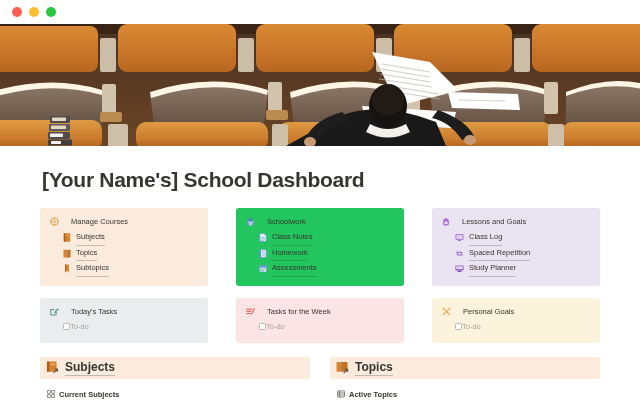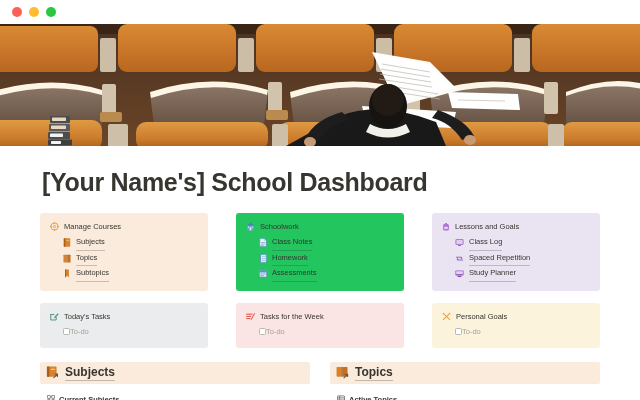--- a/index.html
+++ b/index.html
@@ -55,21 +55,21 @@
 
   
   .content {
     position: absolute;
     top: 146px; left: 0;
     width: 640px;
     padding: 0 40px;
   }
 
   .page-title {
-    font-size: 25px;
+    font-size: 21px;
     font-weight: bold;
     color: #37352f;
     letter-spacing: -0.3px;
     margin-top: 22px;
     margin-bottom: 16px;
     margin-left: 2px;
   }
 
   
   .card-row {
@@ -88,21 +88,21 @@
   .c-orange  { background: #faebdd; }
   .c-blue    { background: #22c55e; }
   .c-purple  { background: #eae4f2; }
   .c-gray    { background: #ebeced; }
   .c-pink    { background: #fbe4e4; }
   .c-yellow  { background: #fbf3db; }
 
   .card-head {
     display: flex;
     align-items: center;
-    gap: 5px;
+    gap: 12px;
     font-size: 7.5px;
     color: #37352f;
     line-height: 11px;
     margin-bottom: 3px;
   }
   .card-links { padding-left: 13px; }
   .card-link {
     display: flex;
     align-items: center;
     gap: 5px;

